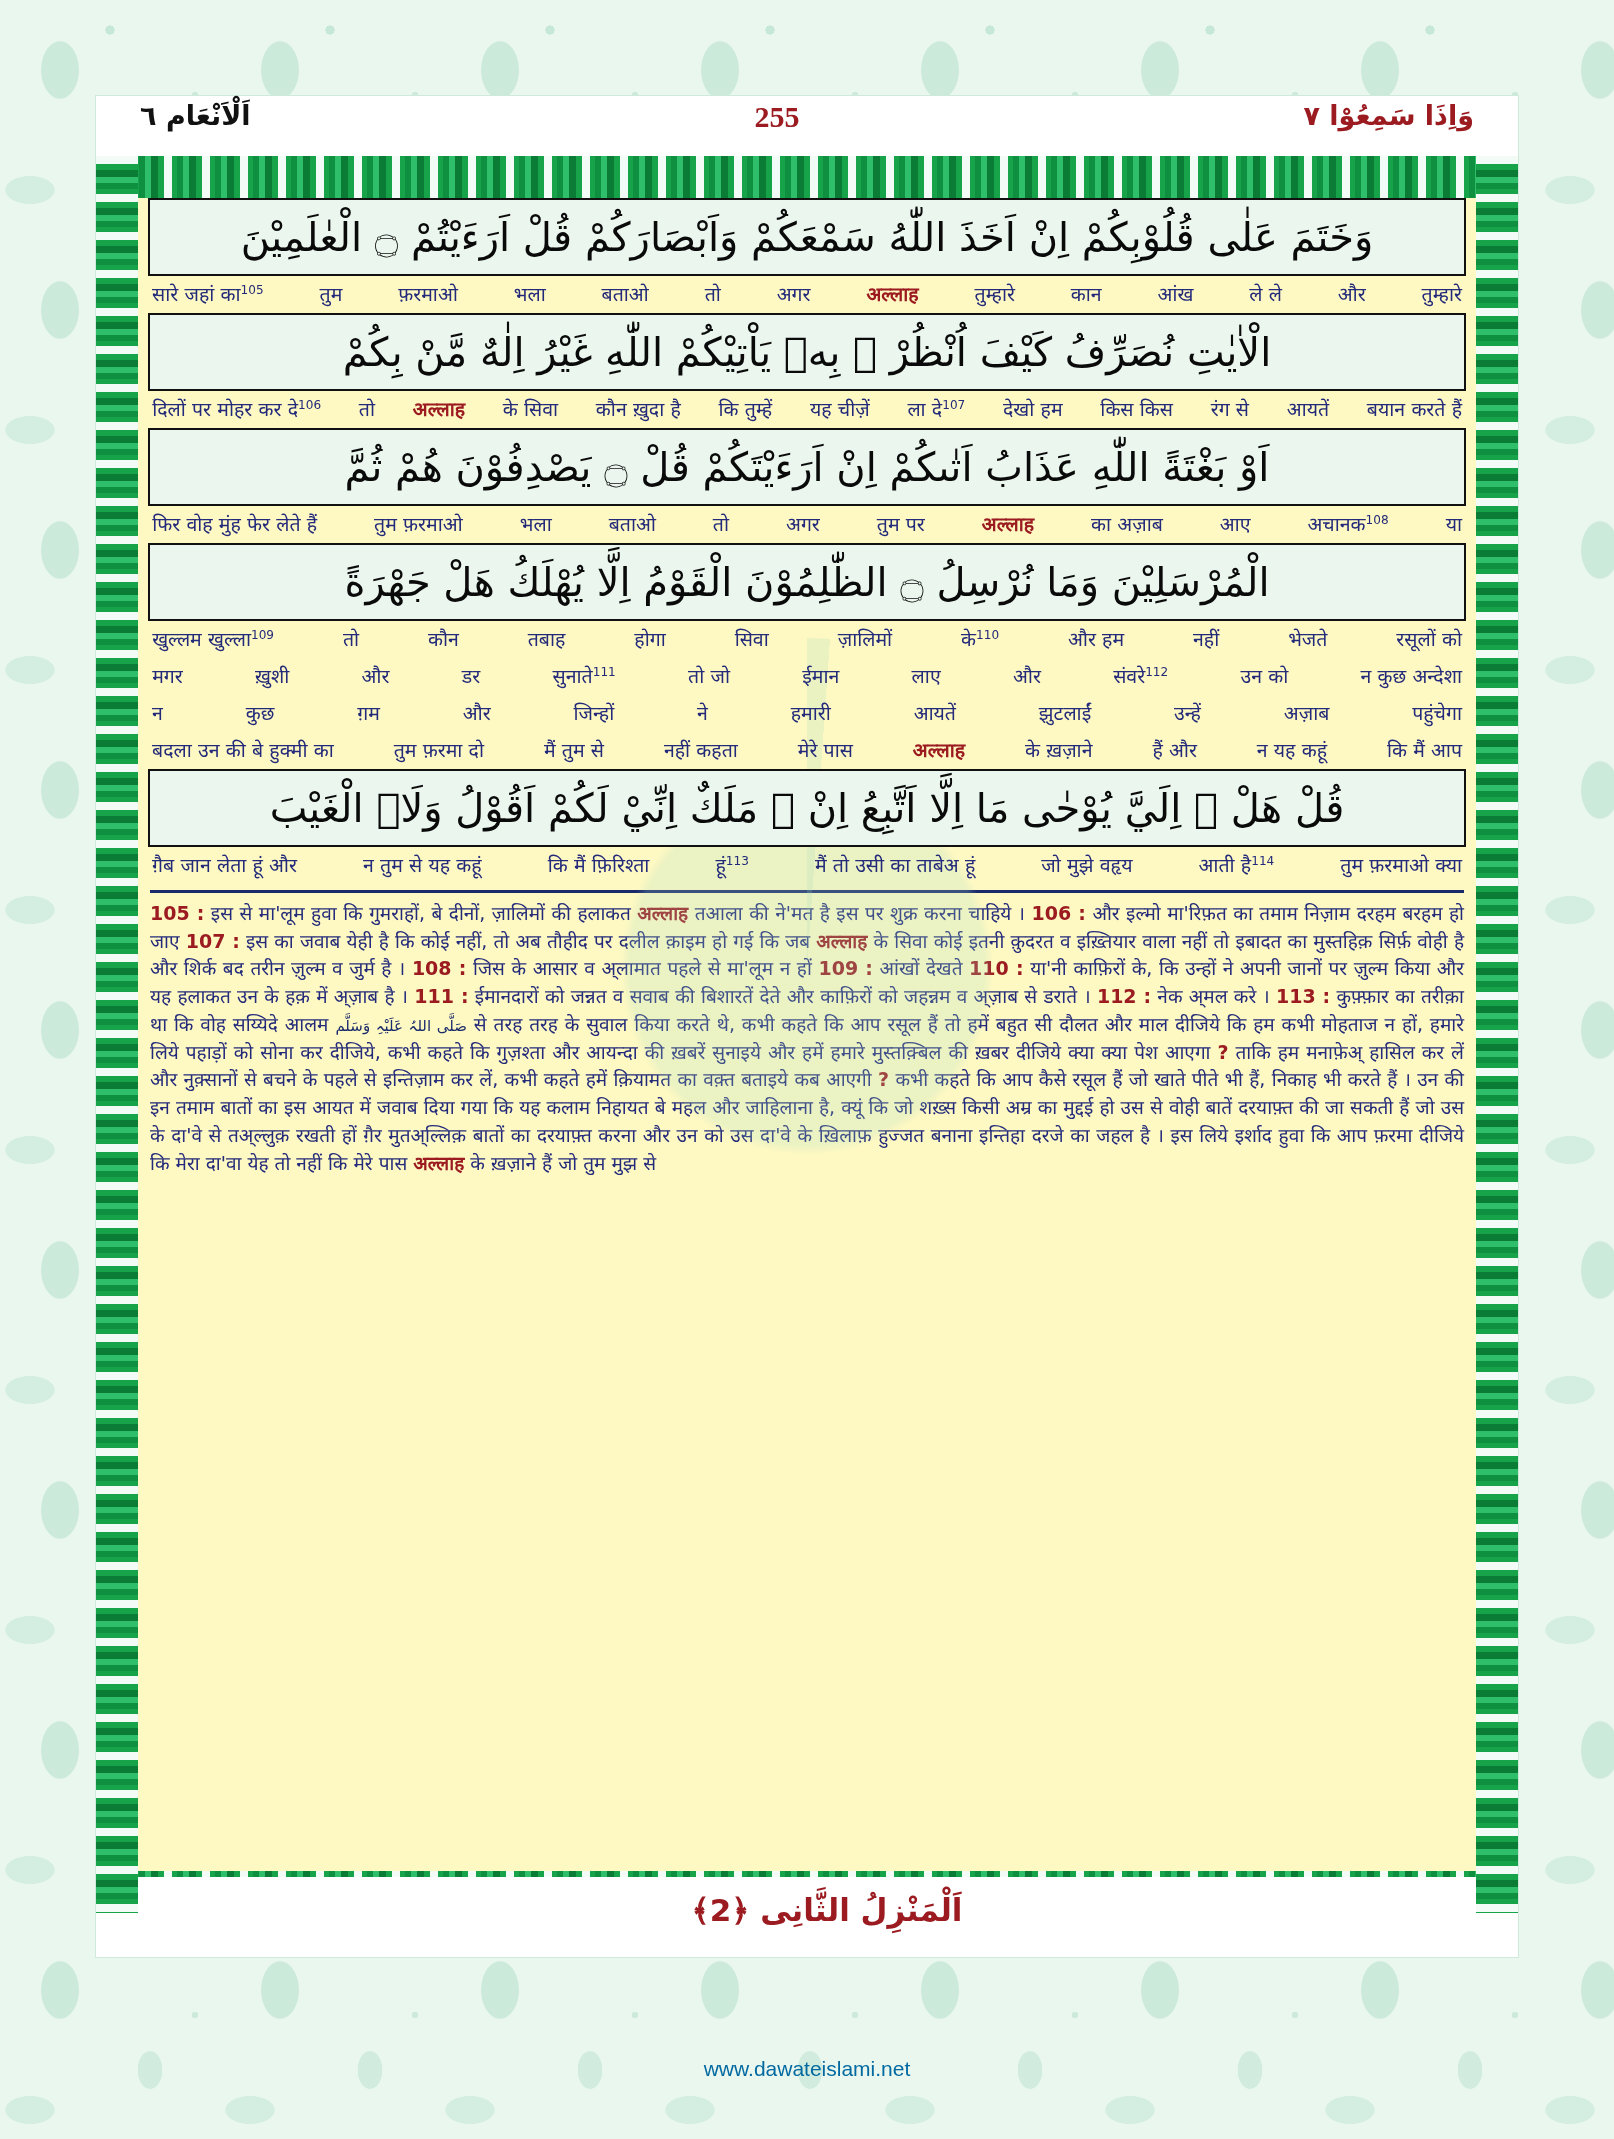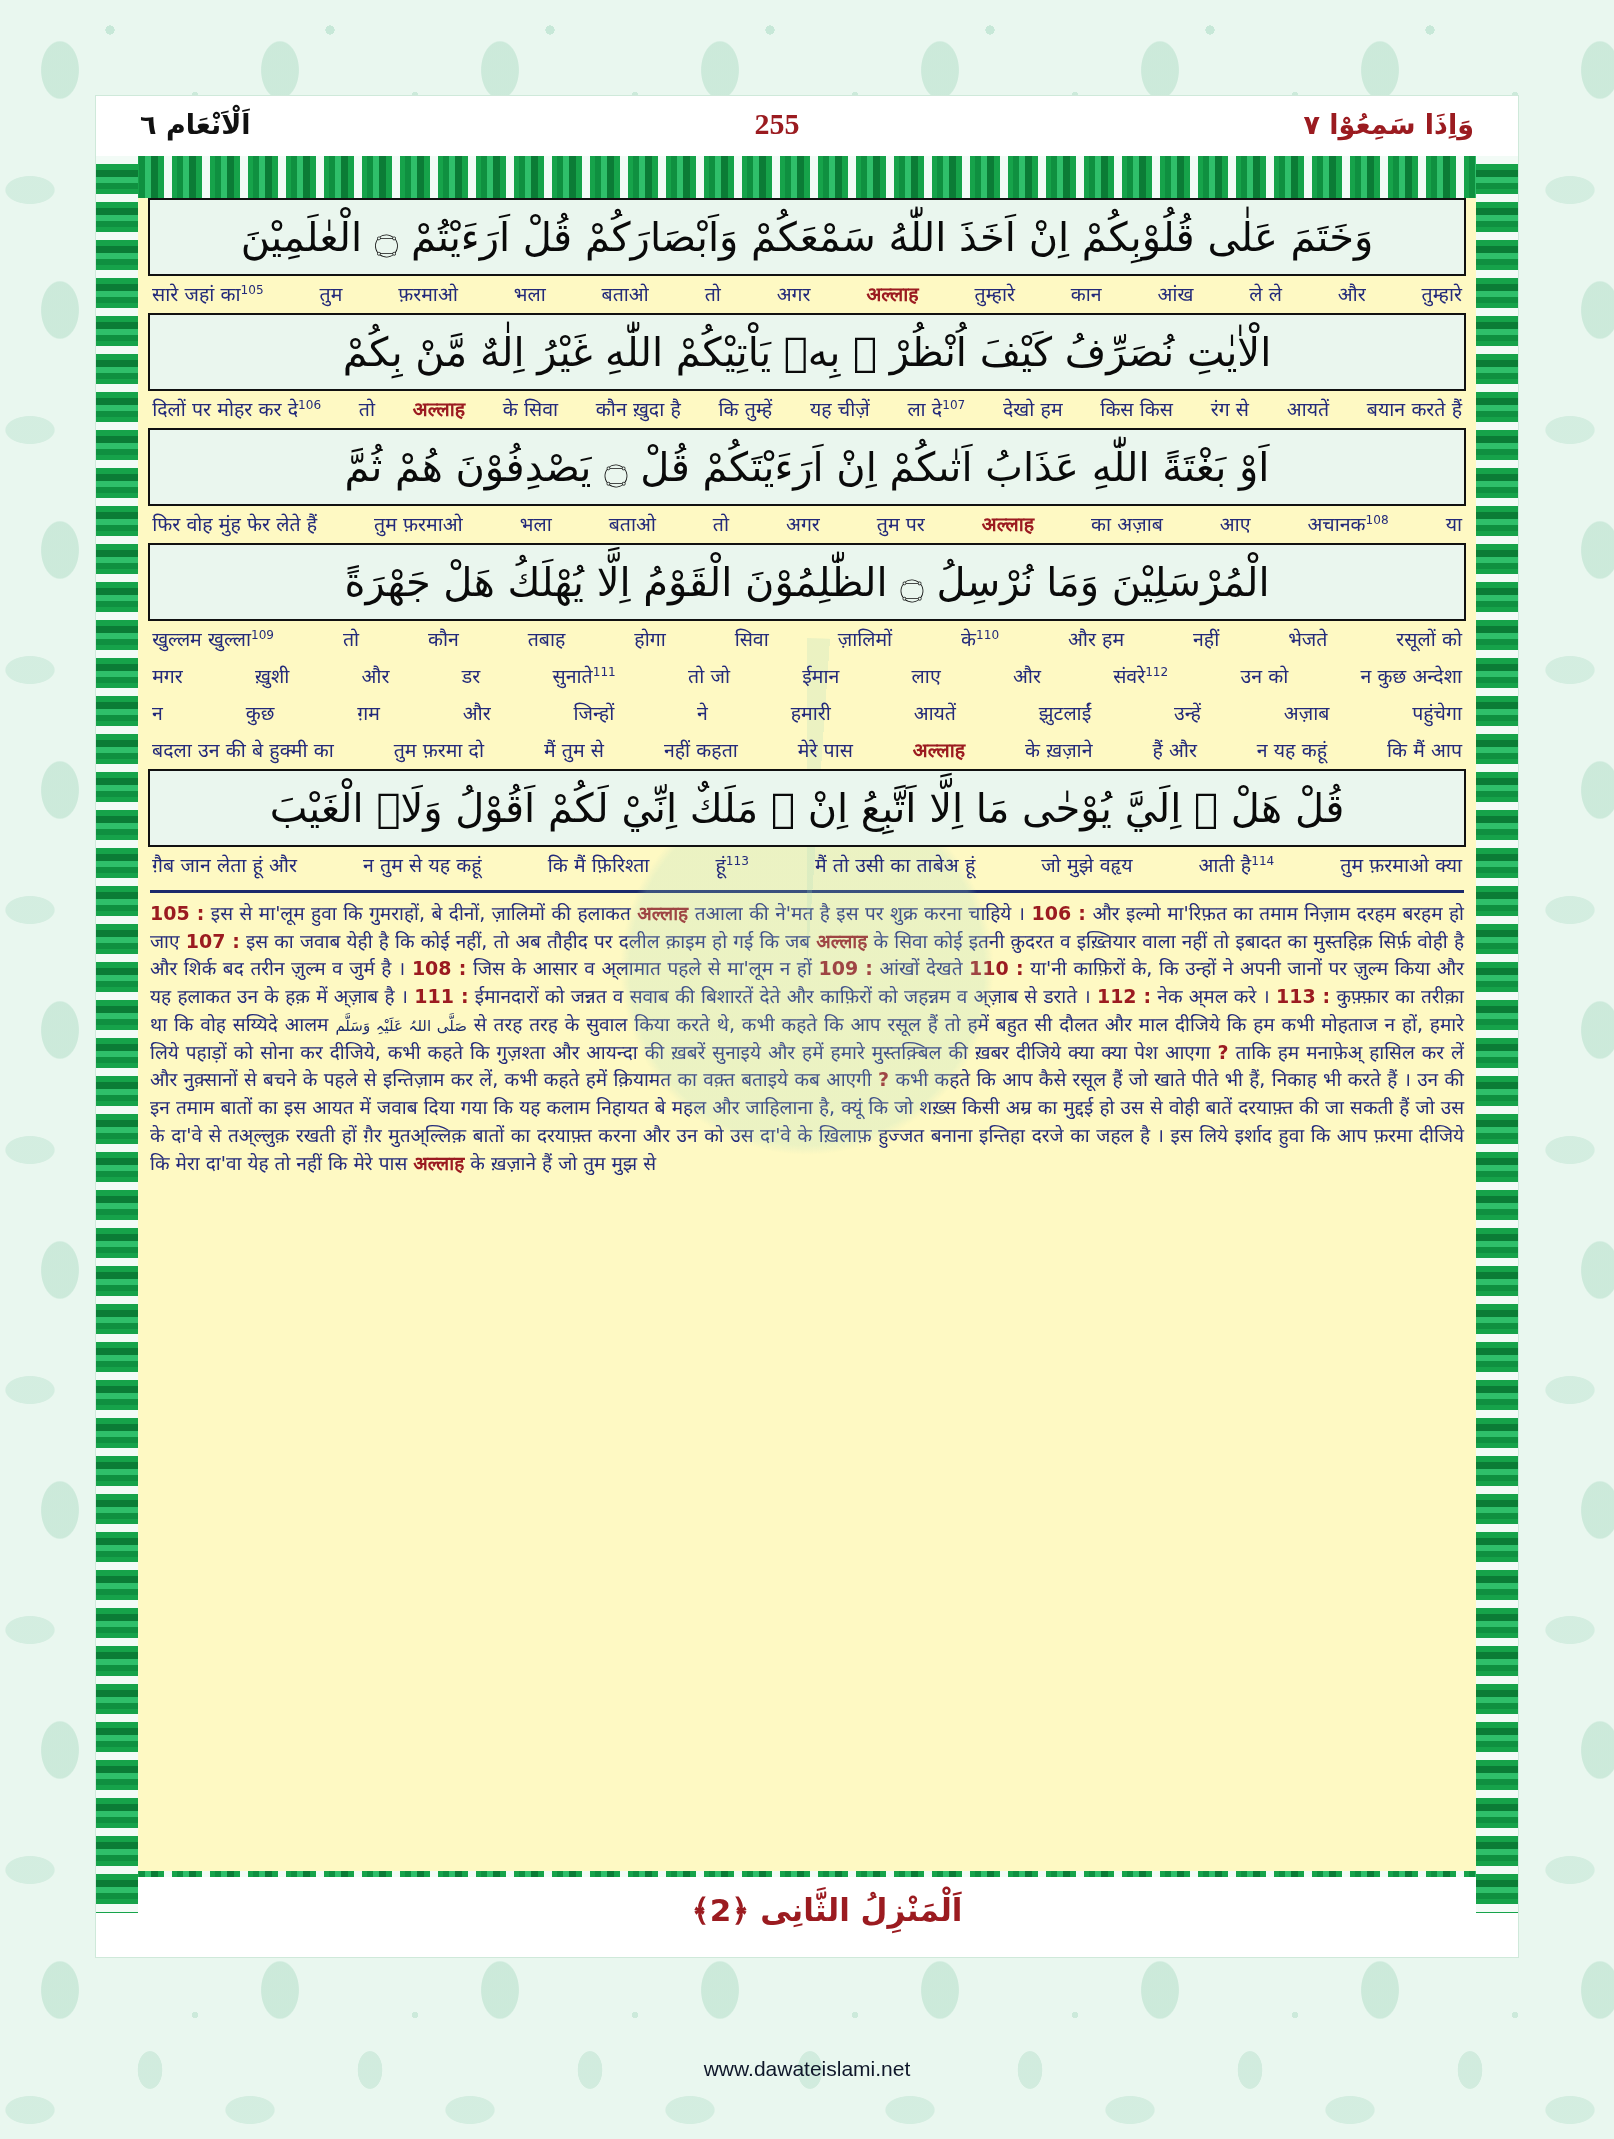--- a/index.html
+++ b/index.html
@@ -29,22 +29,22 @@
   #page-sheet{
     position:absolute;
     left:96px;top:96px;right:96px;bottom:182px;
     background:#ffffff;
     box-shadow:0 0 0 1px #cfe9da;
   }
 
   
   #page-header{
     position:absolute;left:96px;right:96px;top:96px;height:56px;
-    display:flex;align-items:center;justify-content:space-between;
-    padding:16px 44px;box-sizing:border-box;
+    display:flex;justify-content:space-between;
+    padding:4px 44px;box-sizing:border-box;
   }
   .hdr-side{font-size:27px;white-space:nowrap;direction:rtl;}
   #hdr-surah{color:#111111;font-family:"DejaVu Sans", sans-serif;font-weight:bold;}
   #hdr-para{color:#9b1b20;font-family:"DejaVu Sans", sans-serif;font-weight:bold;}
   #hdr-pageno{color:#9b1b20;font-size:30px;font-weight:bold;font-family:Liberation Serif, serif;}
 
   
   .orn-band{
     position:absolute;
     height:42px;
@@ -166,21 +166,21 @@
     color:#9b1b20;font-weight:bold;font-size:31px;
     font-family:"DejaVu Sans", sans-serif;direction:rtl;
     white-space:nowrap;
     margin-left:40px;
   }
 
   #site-url{
     position:absolute;left:0;right:0;bottom:58px;
     text-align:center;
     font-family:"Liberation Sans", sans-serif;
-    font-size:21px;color:#0f172a;
+    font-size:21px;color:#0369a1;
   }
 </style>
 </head>
 <body>
 
 <div id="bg-pattern"></div>
 
 <div id="page-sheet"></div>
 
 <div id="page-header">

